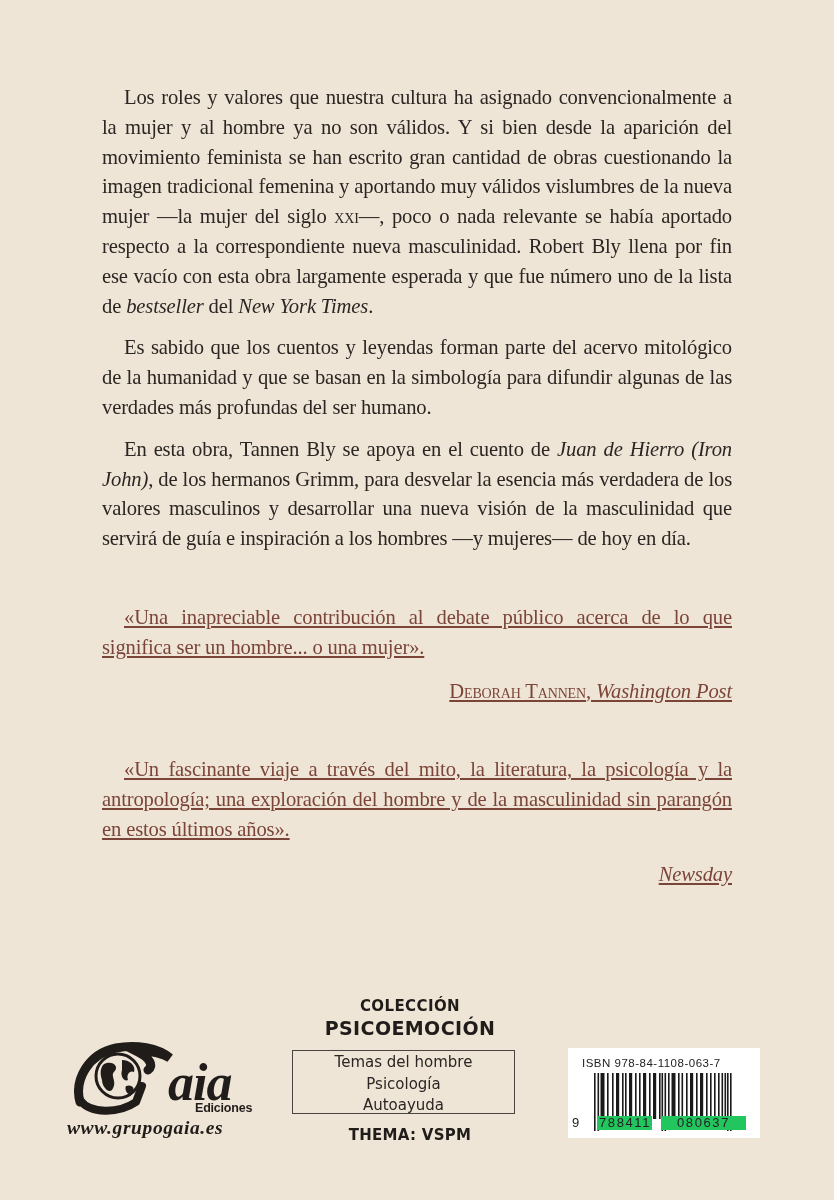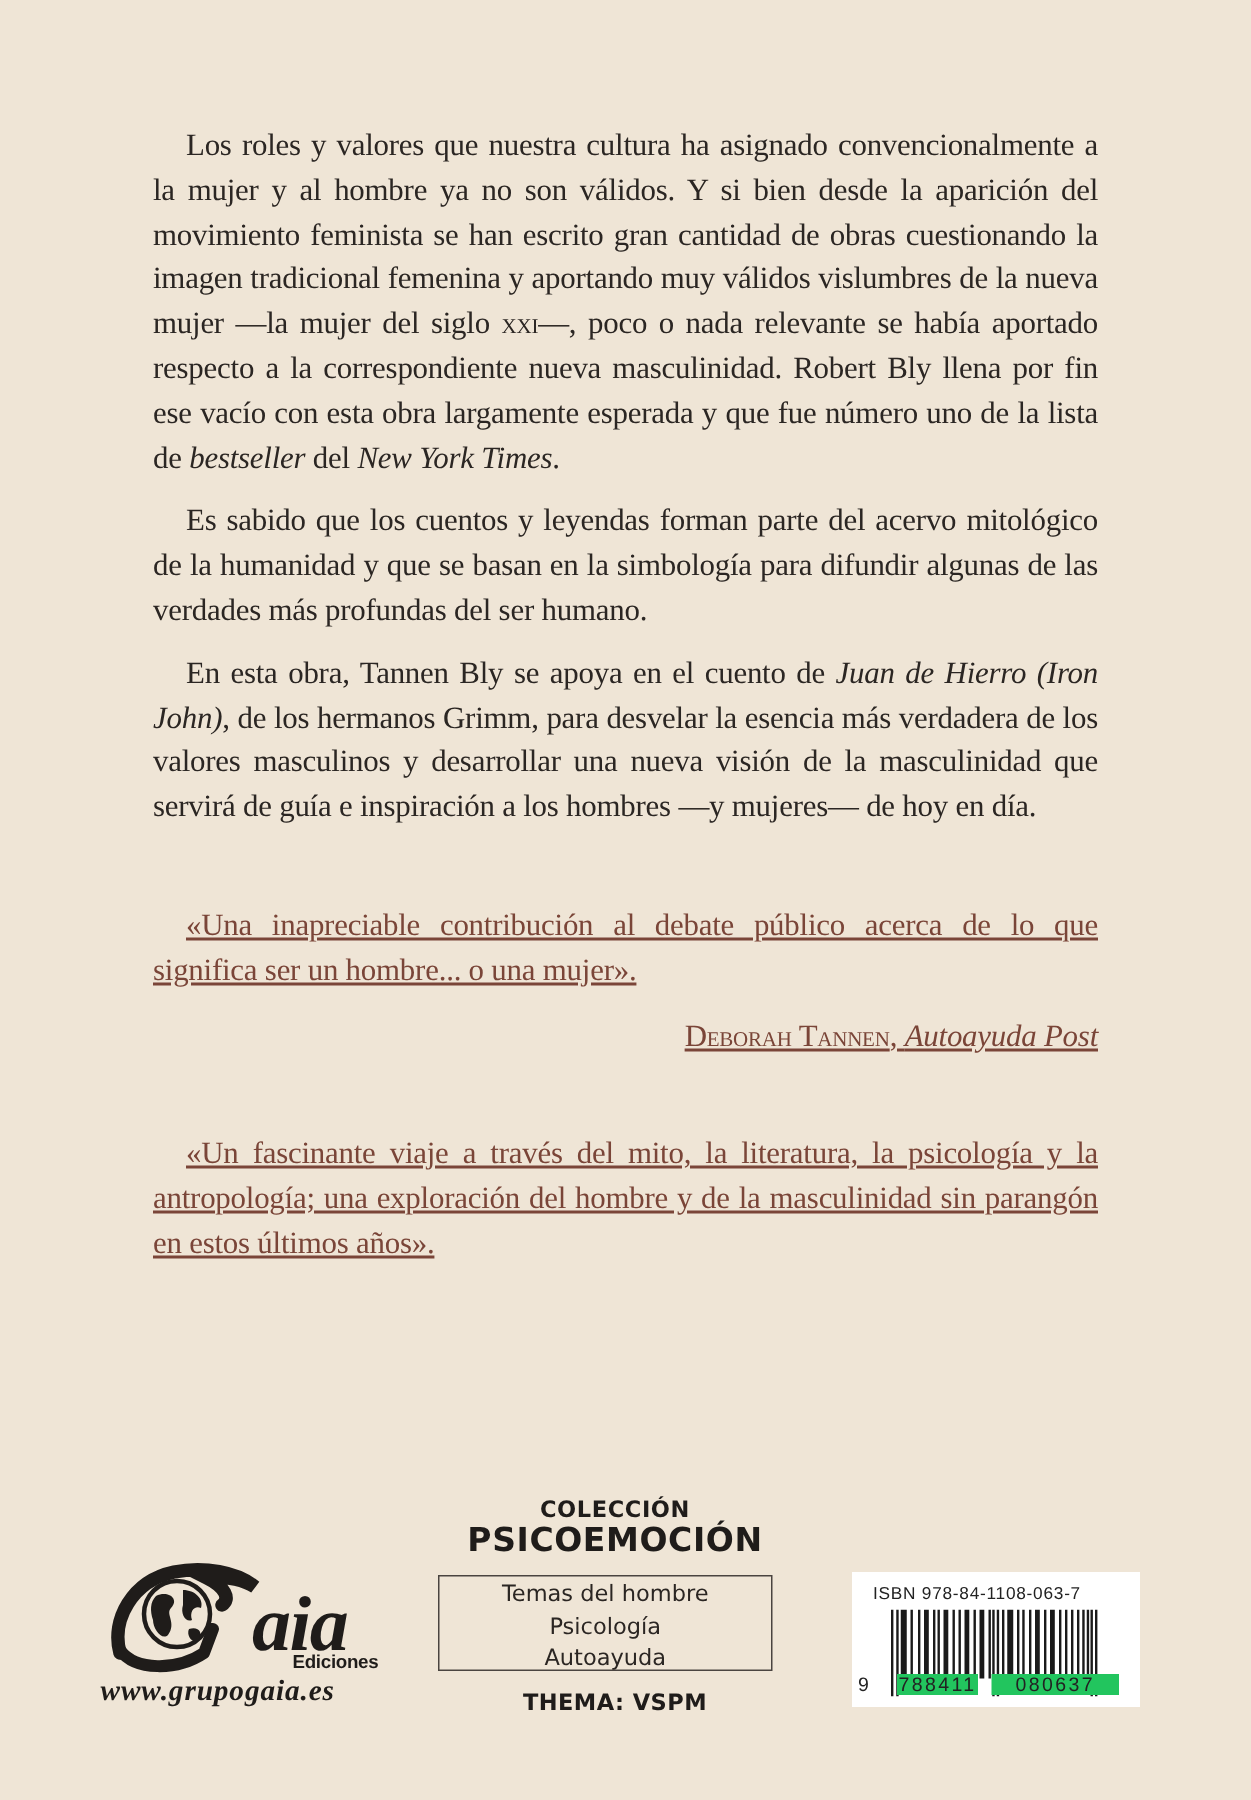--- a/index.html
+++ b/index.html
@@ -101,21 +101,21 @@
     .coll-label {
       display: block;
       font-weight: bold;
       font-size: 15px;
       line-height: 20px;
       letter-spacing: 0.4px;
     }
     .coll-name {
       display: block;
       font-weight: bold;
-      font-size: 22px;
+      font-size: 19px;
       line-height: 24px;
       letter-spacing: 0.4px;
     }
     .coll-box {
       position: absolute;
       left: 12px;
       top: 54px;
       width: 223px;
       height: 64px;
       border: 1.4px solid #4a4440;
@@ -182,25 +182,26 @@
   <div class="body-text">
     <div class="para"><span class="lead"></span><span>Los roles y valores que nuestra cultura ha asignado convencionalmente a la mujer y al hombre ya no son válidos. Y si bien desde la aparición del movimiento feminista se han escrito gran cantidad de obras cuestionando la imagen tradicional femenina y aportando muy válidos vislumbres de la nueva mujer —la mujer del siglo </span><span class="smallcaps">xxi</span><span>—, poco o nada relevante se había aportado respecto a la correspondiente nueva masculinidad. Robert Bly llena por fin ese vacío con esta obra largamente esperada y que fue número uno de la lista de </span><em>bestseller</em><span> del </span><em>New York Times</em><span>.</span></div>
 
     <div class="para"><span class="lead"></span><span>Es sabido que los cuentos y leyendas forman parte del acervo mitológico de la humanidad y que se basan en la simbología para difundir algunas de las verdades más profundas del ser humano.</span></div>
 
     <div class="para"><span class="lead"></span><span>En esta obra, Tannen Bly se apoya en el cuento de </span><em>Juan de Hierro (Iron John)</em><span>, de los hermanos Grimm, para desvelar la esencia más verdadera de los valores masculinos y desarrollar una nueva visión de la masculinidad que servirá de guía e inspiración a los hombres —y mujeres— de hoy en día.</span></div>
   </div>
 
   <div class="quote q1">
     <span class="q-text"><span class="lead" style="display:inline-block;width:22px"></span><span>«Una inapreciable contribución al debate público acerca de lo que significa ser un hombre... o una mujer».</span></span>
-    <span class="q-attr"><span class="smallcaps">Deborah Tannen</span>, <em>Autoayuda Post</em></span>
+    <span class="q-attr"><span class="smallcaps">Deborah Tannen</span>, <em>Washington Post</em></span>
   </div>
 
   <div class="quote q2">
     <span class="q-text"><span class="lead" style="display:inline-block;width:22px"></span><span>«Un fascinante viaje a través del mito, la literatura, la psicología y la antropología; una exploración del hombre y de la masculinidad sin parangón en estos últimos años».</span></span>
+    <span class="q-attr" style="margin-top:16px"><em>Newsday</em></span>
   </div>
 
   <div class="logo">
     <svg class="logo-mark" viewBox="0 0 176 76">
 
       <path d="M6 62 C 0 40, 14 14, 42 8 C 62 4, 84 8, 96 18 C 90 14, 78 10, 64 12 C 76 18, 80 26, 74 30" fill="none" stroke="#1f1c1a" stroke-width="9" stroke-linecap="round"></path>
       <path d="M6 60 C 16 74, 44 74, 62 62 L 68 46 L 44 46" fill="none" stroke="#1f1c1a" stroke-width="8" stroke-linecap="round" stroke-linejoin="round"></path>
 
       <circle cx="44" cy="36" r="22" fill="#efe5d6" stroke="#1f1c1a" stroke-width="3"></circle>
       <path d="M30 24 C 38 20, 46 26, 40 32 C 36 36, 44 42, 38 50 C 34 54, 28 46, 28 40 C 26 34, 26 28, 30 24 Z" fill="#1f1c1a"></path>

